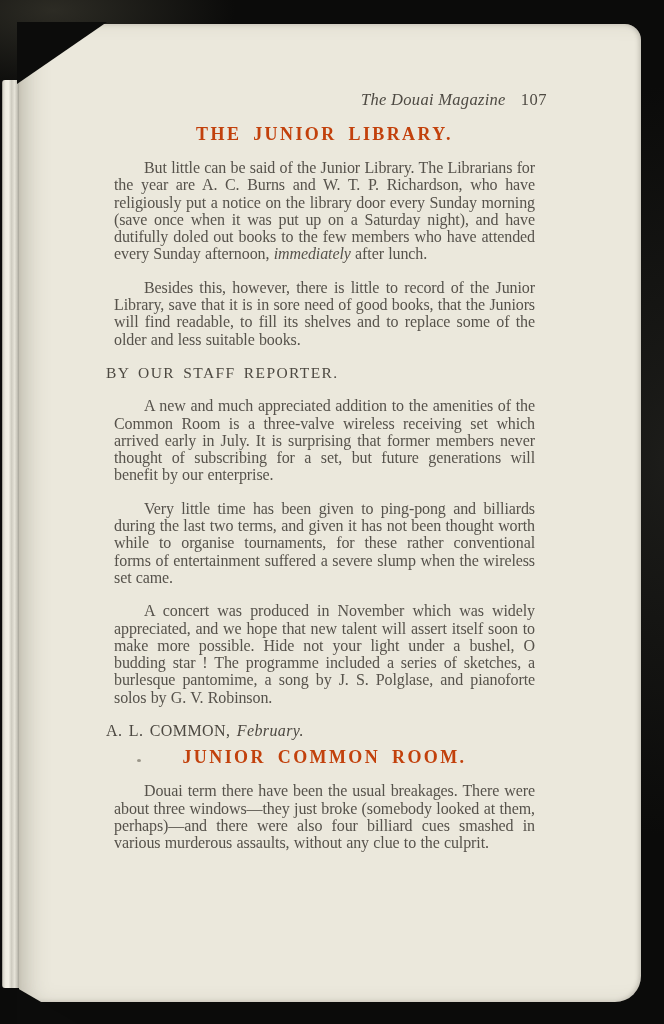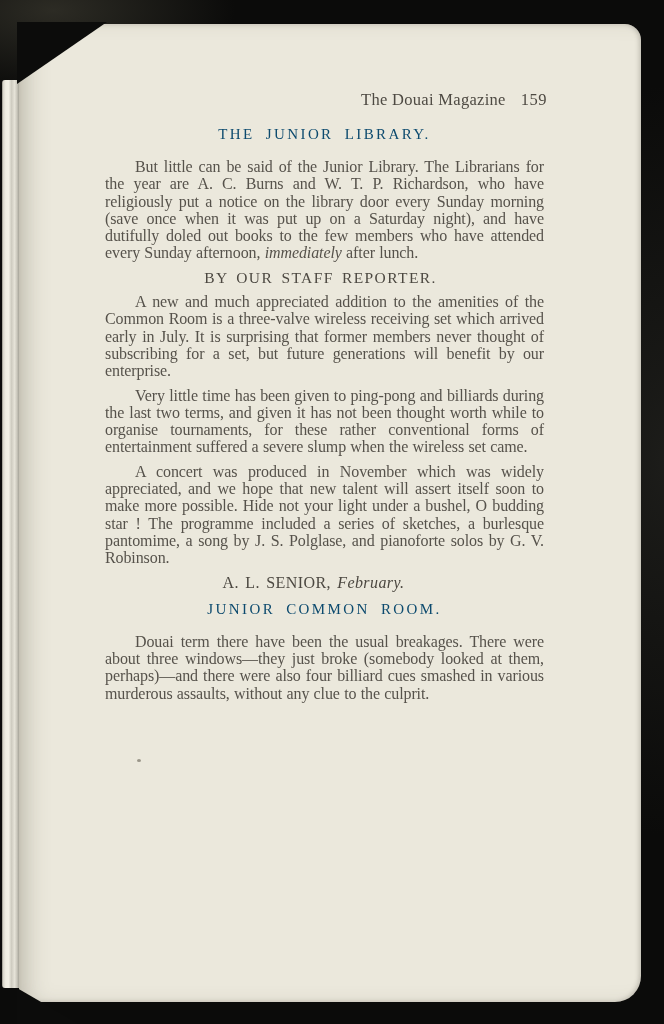--- a/index.html
+++ b/index.html
@@ -41,67 +41,68 @@
     clip-path:polygon(0 100%,100% 100%,0 18%);filter:blur(.5px);}
   .speck{position:absolute;left:137px;top:759px;width:4px;height:3px;border-radius:50%;
     background:rgba(88,82,70,.55);}
 
   
   .content{position:absolute;left:79px;top:66px;width:453px;color:#55514a;}
   .running-head{
     text-align:right;padding-right:4px;font-size:16.5px;line-height:19px;
     color:#4e4a43;margin-bottom:16px;
   }
-  .running-head .mag-title{margin-right:15px;letter-spacing:.3px;}
+  .running-head .mag-title{font-style:italic;margin-right:15px;letter-spacing:.3px;}
   .running-head .page-num{letter-spacing:.5px;}
   h2{
-    font-size:15px;line-height:18px;font-weight:normal;text-align:center;
-    letter-spacing:2.4px;word-spacing:5px;color:#0c4a6e;
+    font-size:18px;line-height:18px;font-weight:bold;text-align:center;
+    letter-spacing:2.4px;word-spacing:5px;color:#c2410c;
     margin:9px 0 15px 0;
   }
   p{
-    margin:7px;text-align:justify;text-indent:30px;
+    margin:16px;text-align:justify;text-indent:30px;
     font-size:16px;line-height:17.3px;letter-spacing:-.1px;word-spacing:.4px;
     color:#56524b;
   }
   .it{font-style:italic;}
   .byline{
-    text-align:center;font-size:15.5px;line-height:17.3px;margin:2px;color:#4c4841;
+    text-align:left;font-size:15.5px;line-height:17.3px;margin:8px;color:#4c4841;
   }
   .byline.caps{letter-spacing:1.4px;word-spacing:3px;padding-right:8px;}
   .byline.name{font-size:16px;letter-spacing:.4px;word-spacing:2px;padding-right:22px;}
 </style>
 </head>
 <body>
 
 <div class="stage">
   <div class="fore-edge"></div>
 
   <div class="page">
     <div class="content">
 
       <div class="running-head">
-        <span class="mag-title">The Douai Magazine</span><span class="page-num">159</span>
+        <span class="mag-title">The Douai Magazine</span><span class="page-num">107</span>
       </div>
 
       <section>
         <h2>THE JUNIOR LIBRARY.</h2>
         <div>
             <p><span>But little can be said of the Junior Library.  The Librarians for the year are A. C. Burns and W. T. P. Richardson, who have religiously put a notice on the library door every Sunday morning (save once when it was put up on a Saturday night), and have dutifully doled out books to the few members who have attended every Sunday afternoon, </span><span class="it">immediately</span><span> after lunch.</span></p>
+            <p><span>Besides this, however, there is little to record of the Junior Library, save that it is in sore need of good books, that the Juniors will find readable, to fill its shelves and to replace some of the older and less suitable books.</span></p>
           </div>
         <div class="byline caps"><span>BY OUR STAFF REPORTER.</span></div>
       </section>
 
       <section>
         <div>
             <p><span>A new and much appreciated addition to the amenities of the Common Room is a three-valve wireless receiving set which arrived early in July.  It is surprising that former members never thought of subscribing for a set, but future generations will benefit by our enterprise.</span></p>
             <p><span>Very little time has been given to ping-pong and billiards during the last two terms, and given it has not been thought worth while to organise tournaments, for these rather conventional forms of entertainment suffered a severe slump when the wireless set came.</span></p>
             <p><span>A concert was produced in November which was widely appreciated, and we hope that new talent will assert itself soon to make more possible.  Hide not your light under a bushel, O budding star !  The programme included a series of sketches, a burlesque pantomime, a song by J. S. Polglase, and pianoforte solos by G. V. Robinson.</span></p>
           </div>
-        <div class="byline name"><span>A. L. SENIOR, </span><span class="it">February.</span></div>
+        <div class="byline name"><span>A. L. COMMON, </span><span class="it">February.</span></div>
       </section>
 
       <section>
         <h2>JUNIOR COMMON ROOM.</h2>
         <div>
             <p><span>Douai term there have been the usual breakages.  There were about three windows—they just broke (somebody looked at them, perhaps)—and there were also four billiard cues smashed in various murderous assaults, without any clue to the culprit.</span></p>
           </div>
       </section>
 
     </div>

